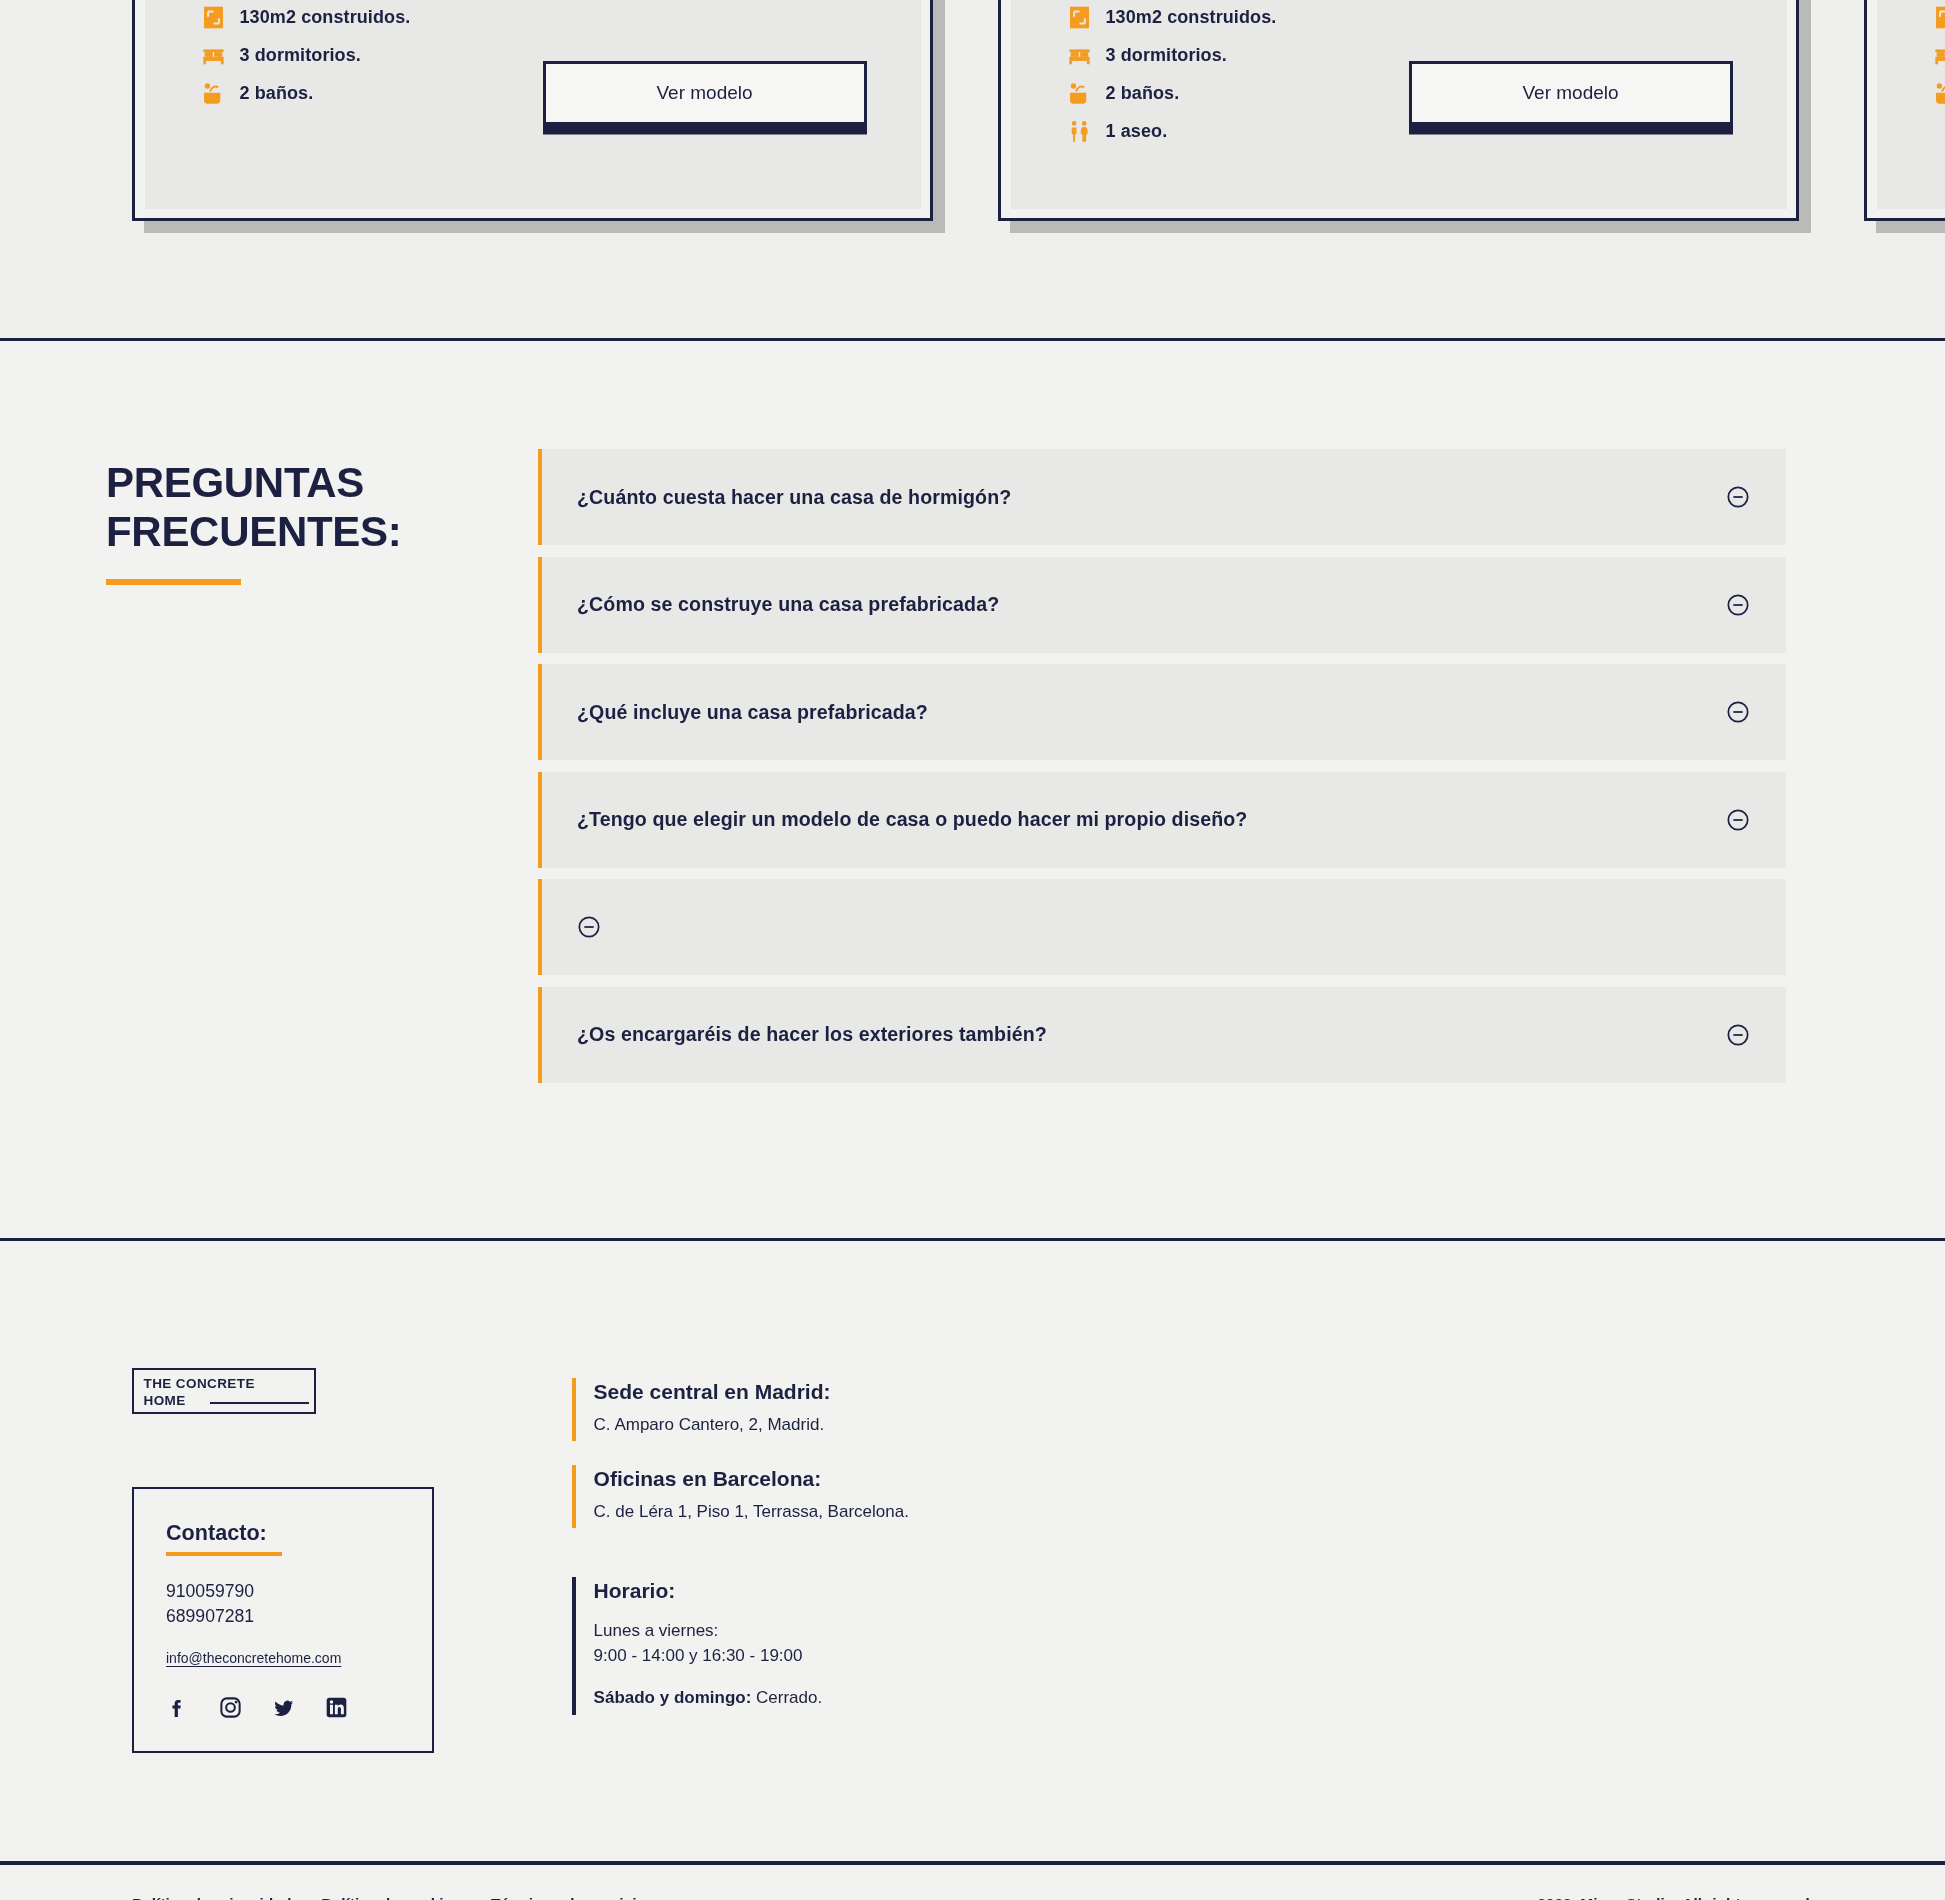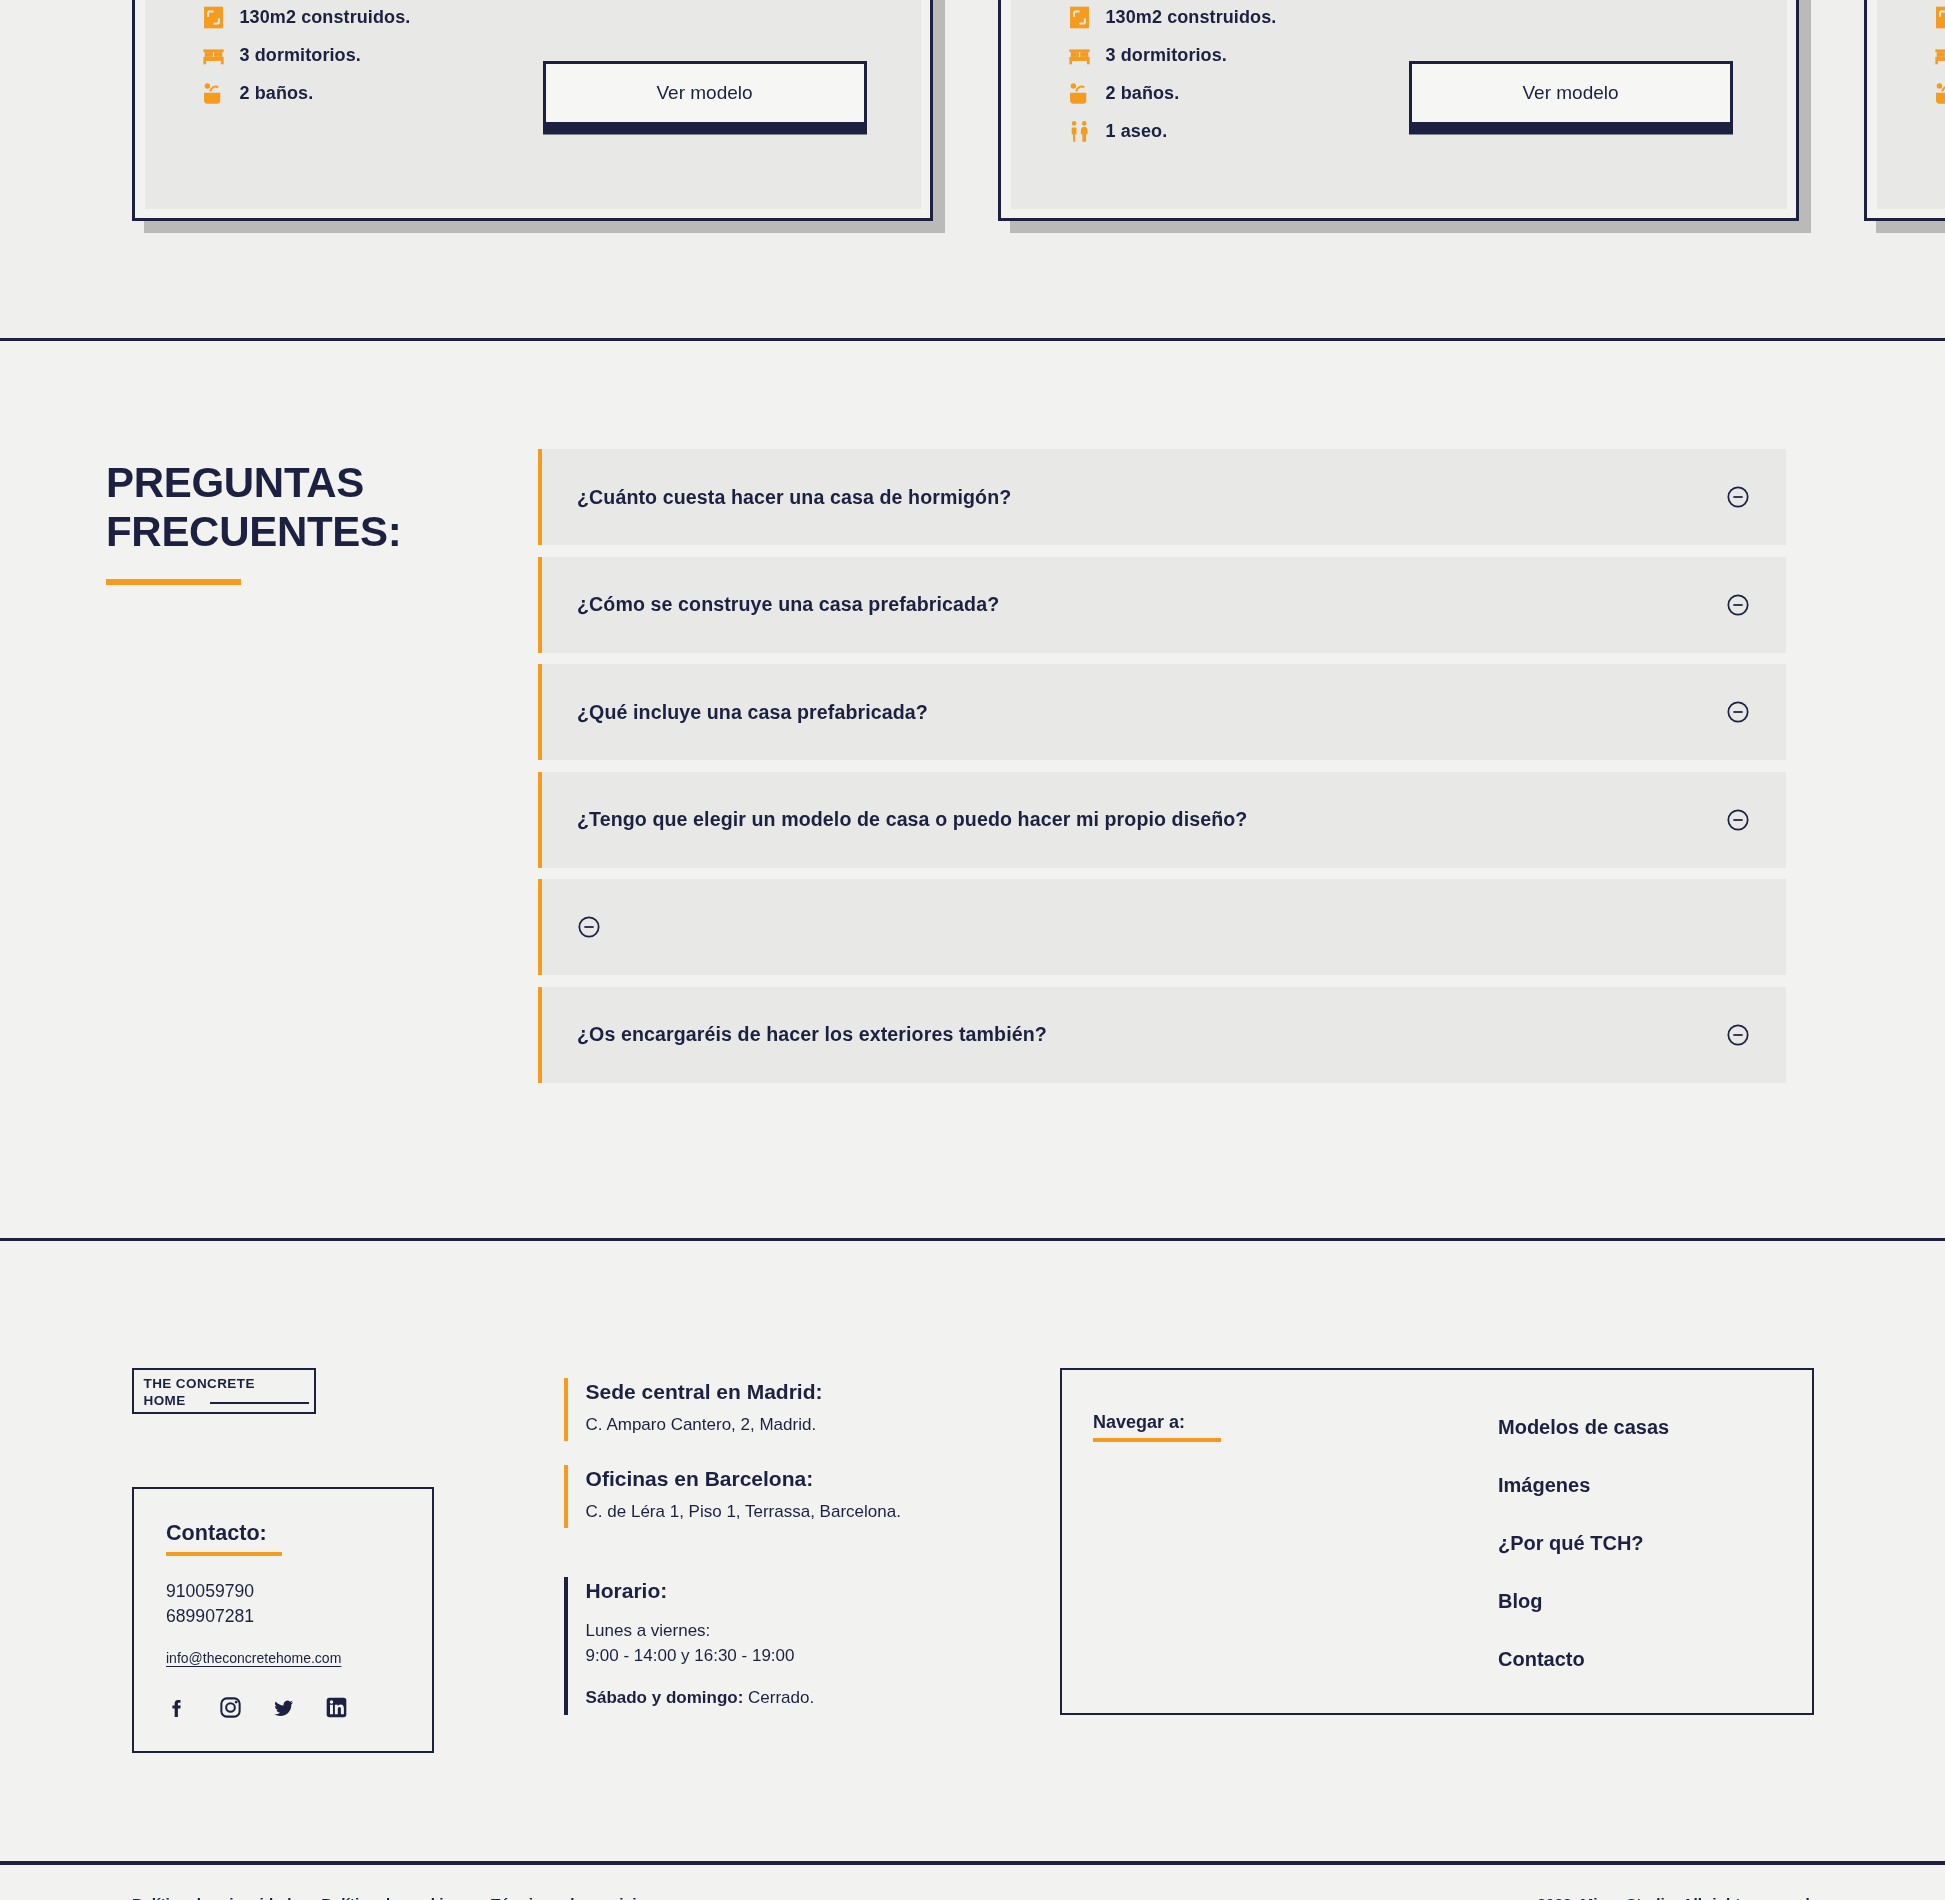--- a/index.html
+++ b/index.html
@@ -124,20 +124,21 @@
 
   
   .footer{
     background:var(--page-bg);
     padding:127px 0 0 0;
   }
   .footer-cols{
     display:flex;
     padding:0 132px;
     align-items:flex-start;
+    gap:8px;
   }
   .col-brand{width:432px;flex:0 0 432px;}
   .logo-box{
     position:relative;
     width:184px;height:46px;
     border:2.7px solid var(--navy);
     padding:6px 0 0 9.5px;
   }
   .logo-l1,.logo-l2{
     font-size:13.5px;font-weight:bold;letter-spacing:0.4px;line-height:1.22;
@@ -505,33 +506,20 @@
         <div class="hours-p">
           <span>Lunes a viernes:</span><br>
           <span>9:00 - 14:00 y 16:30 - 19:00</span>
         </div>
         <div class="hours-p spaced">
           <span class="hours-strong">Sábado y domingo:</span><span> Cerrado.</span>
         </div>
       </div>
     </div>
 
-    <div class="col-nav">
-      <div class="nav-label-wrap">
-        <div class="nav-label">Navegar a:</div>
-        <div class="nav-label-underline"></div>
-      </div>
-      <nav class="nav-links">
-        <a class="nav-link">Modelos de casas</a>
-        <a class="nav-link">Imágenes</a>
-        <a class="nav-link">¿Por qué TCH?</a>
-        <a class="nav-link">Blog</a>
-        <a class="nav-link">Contacto</a>
-      </nav>
-    </div>
 
   </div>
 
   <div class="legal-rule"></div>
   <div class="legal-bar">
     <div class="legal-left">
       <a class="legal-link">Política de privacidad</a>
       <a class="legal-link">Política de cookies</a>
       <a class="legal-link">Términos de servicio</a>
     </div>

